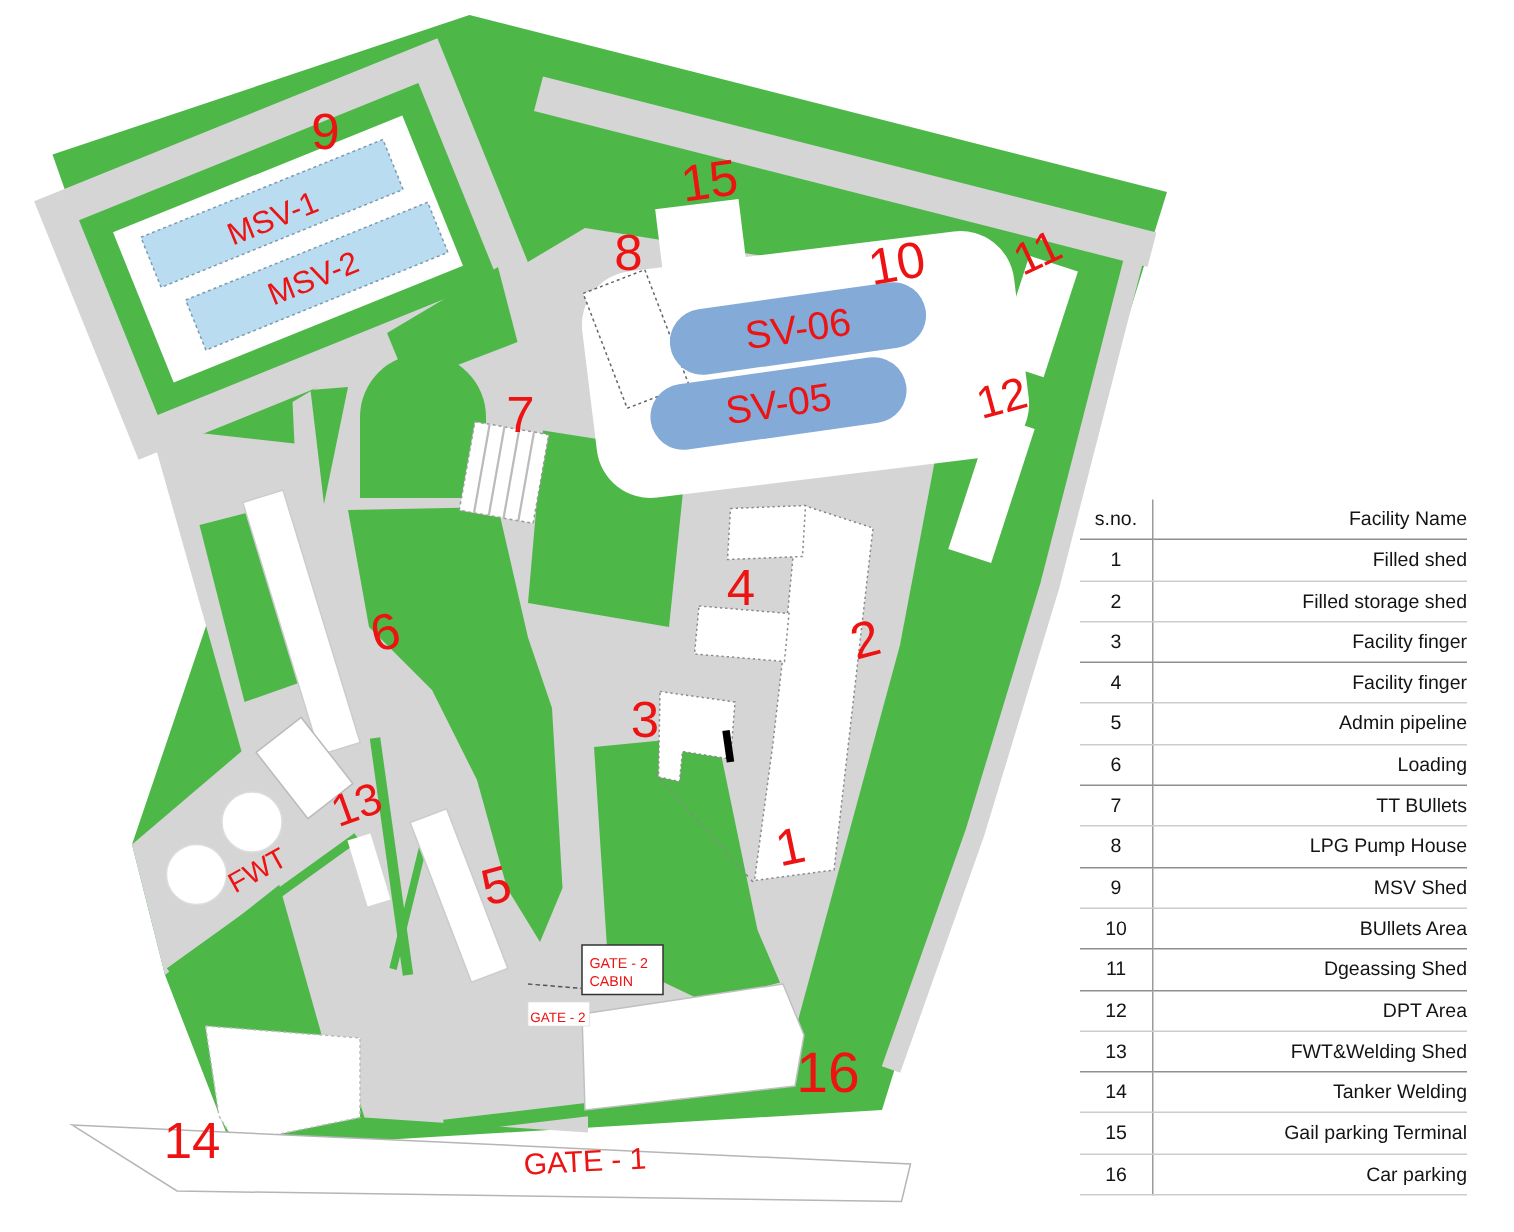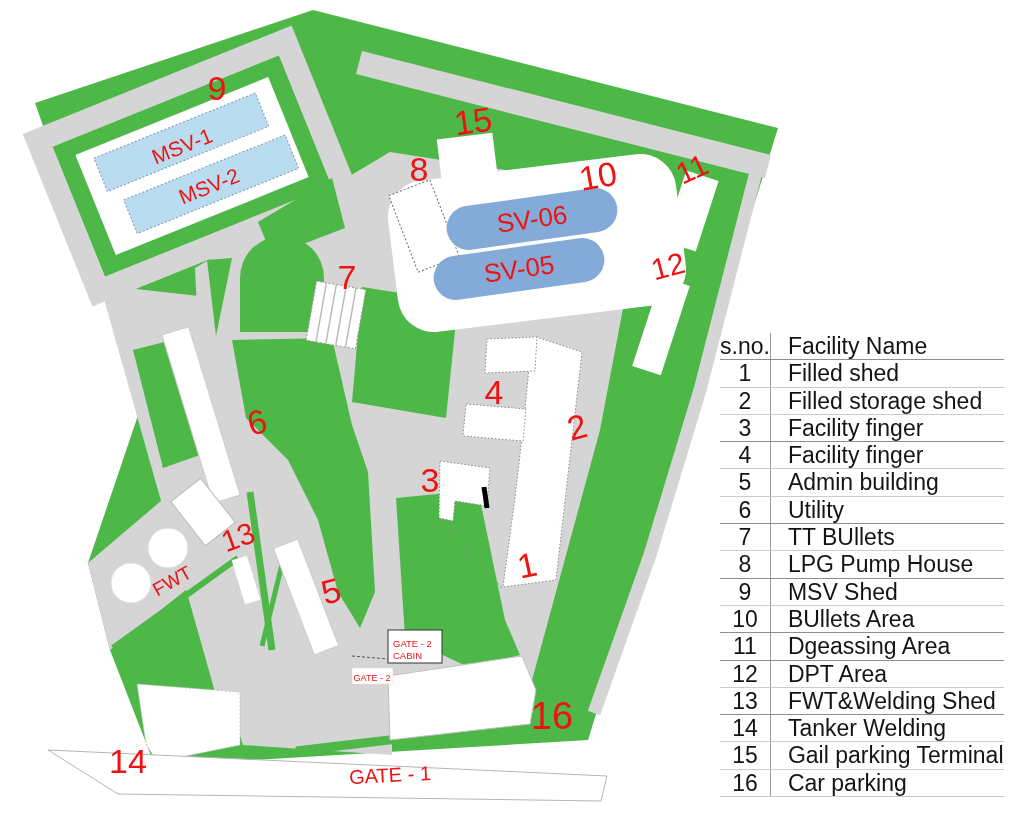--- a/index.html
+++ b/index.html
@@ -1,26 +1,26 @@
 <!DOCTYPE html>
 <html><head>
 <meta charset="utf-8">
 <style>
   html,body{margin:0;padding:0;background:#ffffff;}
   .stage{position:relative;width:1009px;height:821px;background:#ffffff;overflow:hidden;
          font-family:"Liberation Sans", sans-serif;}
   .stage svg{position:absolute;left:0;top:0;}
   .legend{position:absolute;left:720px;top:333px;width:258px;color:#141414;
-          font-size:23px;line-height:26.3px;}
+          font-size:13px;line-height:26.3px;}
   .legend table{border-collapse:collapse;width:100%;}
   .legend td,.legend th{height:26.3px;padding:0;font-weight:400;vertical-align:middle;
           border-bottom:1px solid #cccccc;white-space:nowrap;}
   .legend tr.thick td,.legend tr.thick th{border-bottom:1px solid #8f8f8f;}
   .legend .c-no{width:48px;text-align:center;border-right:1px solid #9a9a9a;}
-  .legend .c-name{padding-left:17px;text-align:left;}
+  .legend .c-name{text-align:right;}
   .maptext{font-family:"Liberation Sans", sans-serif;}
 </style>
 </head>
 <body>
 
 <div class="stage">
 
 <svg width="1009" height="821" viewBox="0 0 1009 821">
 
   <polygon points="35,103 313,10 778,128 588,740 155,766 110,650 88,563 150,380 100,288" fill="#4db848"></polygon>
@@ -162,45 +162,45 @@
           <tr class="thick">
             <td class="c-no">3</td>
             <td class="c-name">Facility finger</td>
           </tr>
           <tr>
             <td class="c-no">4</td>
             <td class="c-name">Facility finger</td>
           </tr>
           <tr>
             <td class="c-no">5</td>
-            <td class="c-name">Admin building</td>
+            <td class="c-name">Admin pipeline</td>
           </tr>
           <tr class="thick">
             <td class="c-no">6</td>
-            <td class="c-name">Utility</td>
+            <td class="c-name">Loading</td>
           </tr>
           <tr>
             <td class="c-no">7</td>
             <td class="c-name">TT BUllets</td>
           </tr>
           <tr class="thick">
             <td class="c-no">8</td>
             <td class="c-name"> LPG Pump House</td>
           </tr>
           <tr>
             <td class="c-no">9</td>
             <td class="c-name">MSV Shed</td>
           </tr>
           <tr class="thick">
             <td class="c-no">10</td>
             <td class="c-name">BUllets Area</td>
           </tr>
           <tr class="thick">
             <td class="c-no">11</td>
-            <td class="c-name">Dgeassing Area</td>
+            <td class="c-name">Dgeassing Shed</td>
           </tr>
           <tr>
             <td class="c-no">12</td>
             <td class="c-name">DPT Area</td>
           </tr>
           <tr class="thick">
             <td class="c-no">13</td>
             <td class="c-name">FWT&amp;Welding Shed</td>
           </tr>
           <tr>

